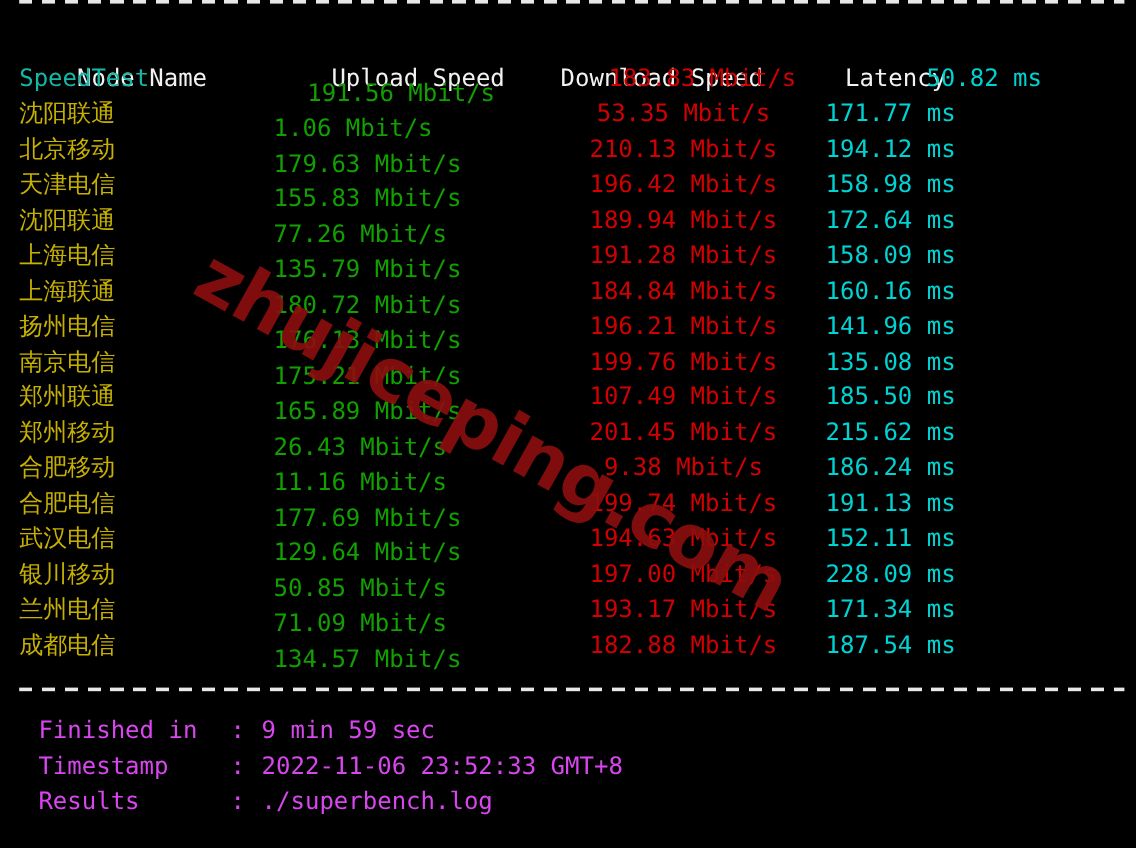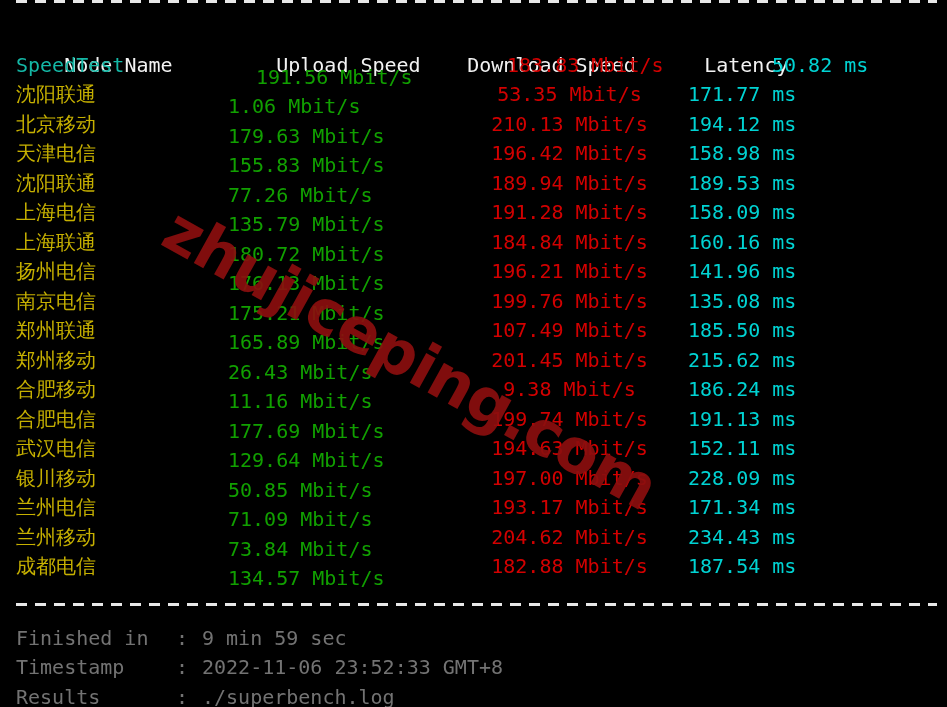--- a/index.html
+++ b/index.html
@@ -70,23 +70,23 @@
 
   
   .row.speedtest .c-name { width: 212px; }
   .row.speedtest .c-up   { width: 223px; text-align: left; padding-left: 28px; }
   .row.speedtest .c-down { width: 237px; text-align: left; padding-left: 28px; }
   .row.speedtest .c-lat  { width: 200px; text-align: left; padding-left: 28px; }
 
   
   .foot-row {
     white-space: pre;
-    color: #737373;
+    color: #d946ef;
     height: 29.5px;
-    padding-left: 16px;
+    padding-left: 32px;
     box-sizing: border-box;
   }
   .foot-label { display: inline-block; width: 160px; }
   .foot-colon { display: inline-block; width: 26px; }
   .foot-val   { display: inline-block; }
 
   .spacer-sm { height: 8px; }
   .spacer-xs { height: 5px; }
 
   
@@ -120,33 +120,32 @@
 
   <div class="row header">
     <span class="cell h-node hdr">Node Name</span><span class="cell h-up hdr">Upload Speed</span><span class="cell h-down hdr">Download Speed</span><span class="cell h-lat hdr">Latency</span>
   </div>
 
   <div id="rows-container">
       <div class="row speedtest"><span class="cell c-name speedtest-name">SpeedTest</span><span class="cell c-up upload">191.56 Mbit/s</span><span class="cell c-down down">183.83 Mbit/s</span><span class="cell c-lat lat">50.82 ms</span></div>
       <div class="row"><span class="cell c-name name cjk">沈阳联通</span><span class="cell c-up upload">1.06 Mbit/s</span><span class="cell c-down down">53.35 Mbit/s</span><span class="cell c-lat lat">171.77 ms</span></div>
       <div class="row"><span class="cell c-name name cjk">北京移动</span><span class="cell c-up upload">179.63 Mbit/s</span><span class="cell c-down down">210.13 Mbit/s</span><span class="cell c-lat lat">194.12 ms</span></div>
       <div class="row"><span class="cell c-name name cjk">天津电信</span><span class="cell c-up upload">155.83 Mbit/s</span><span class="cell c-down down">196.42 Mbit/s</span><span class="cell c-lat lat">158.98 ms</span></div>
-      <div class="row"><span class="cell c-name name cjk">沈阳联通</span><span class="cell c-up upload">77.26 Mbit/s</span><span class="cell c-down down">189.94 Mbit/s</span><span class="cell c-lat lat">189.53 ms</span></div>
+      <div class="row"><span class="cell c-name name cjk">沈阳联通</span><span class="cell c-up upload">77.26 Mbit/s</span><span class="cell c-down down">189.94 Mbit/s</span><span class="cell c-lat lat">172.64 ms</span></div>
       <div class="row"><span class="cell c-name name cjk">上海电信</span><span class="cell c-up upload">135.79 Mbit/s</span><span class="cell c-down down">191.28 Mbit/s</span><span class="cell c-lat lat">158.09 ms</span></div>
       <div class="row"><span class="cell c-name name cjk">上海联通</span><span class="cell c-up upload">180.72 Mbit/s</span><span class="cell c-down down">184.84 Mbit/s</span><span class="cell c-lat lat">160.16 ms</span></div>
       <div class="row"><span class="cell c-name name cjk">扬州电信</span><span class="cell c-up upload">176.13 Mbit/s</span><span class="cell c-down down">196.21 Mbit/s</span><span class="cell c-lat lat">141.96 ms</span></div>
       <div class="row"><span class="cell c-name name cjk">南京电信</span><span class="cell c-up upload">175.21 Mbit/s</span><span class="cell c-down down">199.76 Mbit/s</span><span class="cell c-lat lat">135.08 ms</span></div>
       <div class="row"><span class="cell c-name name cjk">郑州联通</span><span class="cell c-up upload">165.89 Mbit/s</span><span class="cell c-down down">107.49 Mbit/s</span><span class="cell c-lat lat">185.50 ms</span></div>
       <div class="row"><span class="cell c-name name cjk">郑州移动</span><span class="cell c-up upload">26.43 Mbit/s</span><span class="cell c-down down">201.45 Mbit/s</span><span class="cell c-lat lat">215.62 ms</span></div>
       <div class="row"><span class="cell c-name name cjk">合肥移动</span><span class="cell c-up upload">11.16 Mbit/s</span><span class="cell c-down down">9.38 Mbit/s</span><span class="cell c-lat lat">186.24 ms</span></div>
       <div class="row"><span class="cell c-name name cjk">合肥电信</span><span class="cell c-up upload">177.69 Mbit/s</span><span class="cell c-down down">199.74 Mbit/s</span><span class="cell c-lat lat">191.13 ms</span></div>
       <div class="row"><span class="cell c-name name cjk">武汉电信</span><span class="cell c-up upload">129.64 Mbit/s</span><span class="cell c-down down">194.63 Mbit/s</span><span class="cell c-lat lat">152.11 ms</span></div>
       <div class="row"><span class="cell c-name name cjk">银川移动</span><span class="cell c-up upload">50.85 Mbit/s</span><span class="cell c-down down">197.00 Mbit/s</span><span class="cell c-lat lat">228.09 ms</span></div>
       <div class="row"><span class="cell c-name name cjk">兰州电信</span><span class="cell c-up upload">71.09 Mbit/s</span><span class="cell c-down down">193.17 Mbit/s</span><span class="cell c-lat lat">171.34 ms</span></div>
-      <div class="row"><span class="cell c-name name cjk">兰州移动</span><span class="cell c-up upload">73.84 Mbit/s</span><span class="cell c-down down">204.62 Mbit/s</span><span class="cell c-lat lat">234.43 ms</span></div>
       <div class="row"><span class="cell c-name name cjk">成都电信</span><span class="cell c-up upload">134.57 Mbit/s</span><span class="cell c-down down">182.88 Mbit/s</span><span class="cell c-lat lat">187.54 ms</span></div>
     </div>
 
   <div class="spacer-sm"></div>
 
   <div class="sep">
     <div class="sep-line"></div>
   </div>
 
   <div class="spacer-xs"></div>

